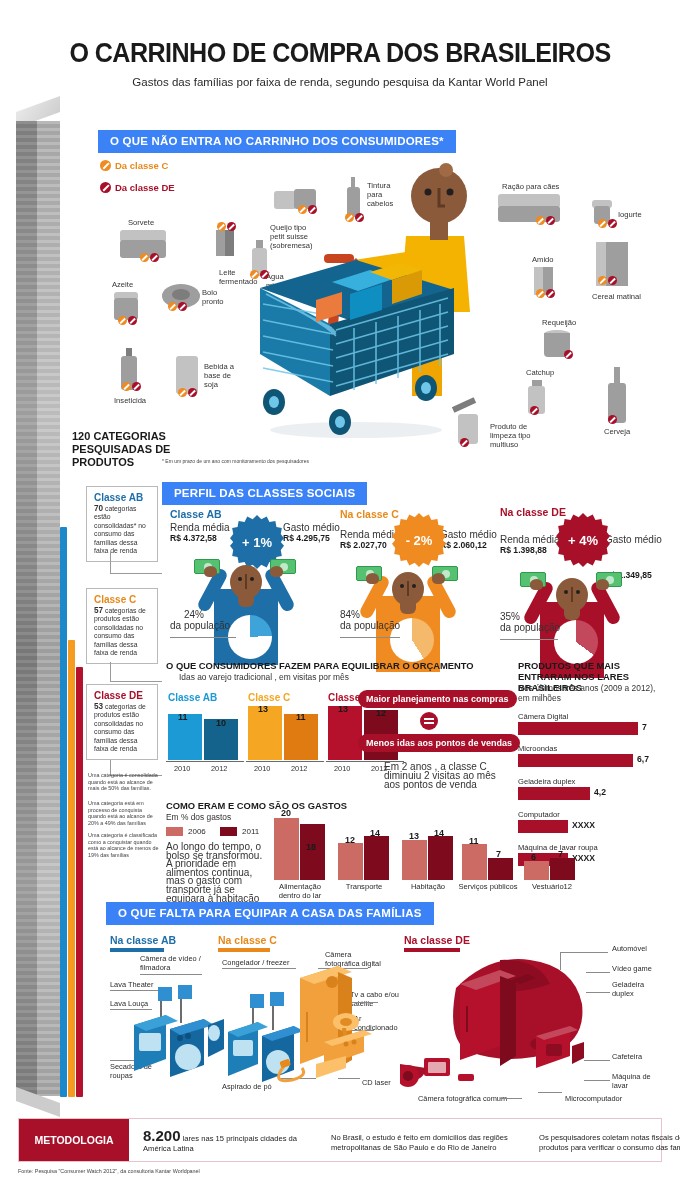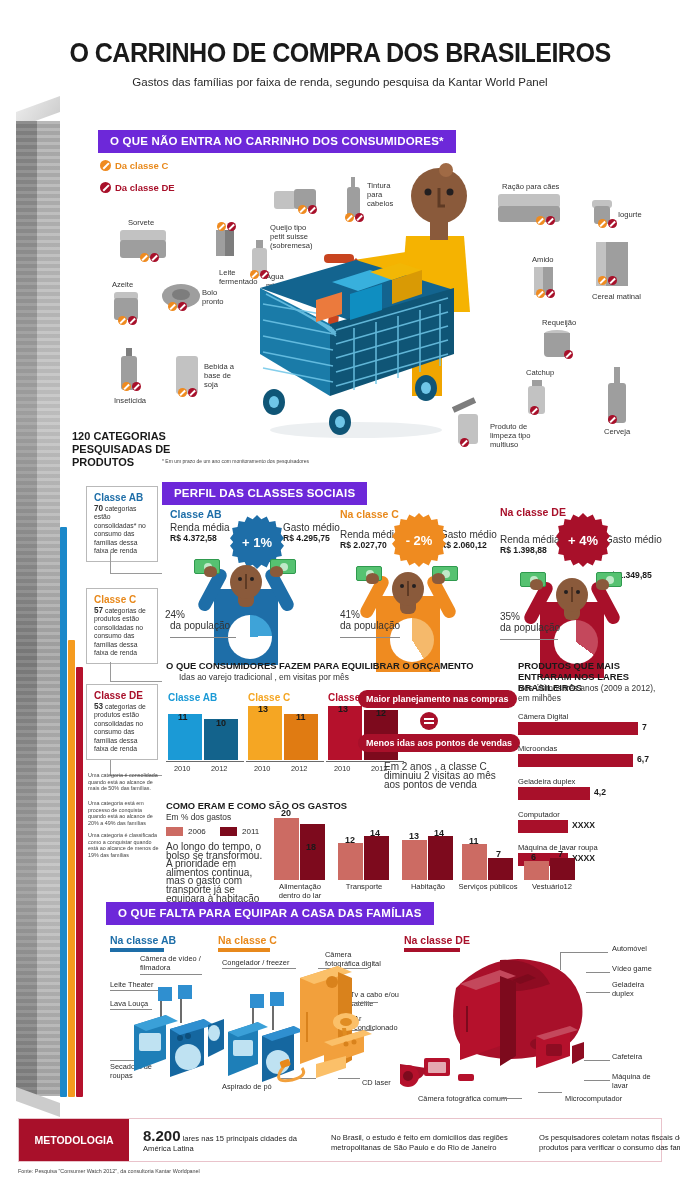--- a/index.html
+++ b/index.html
@@ -44,21 +44,21 @@
       rgba(0,0,0,.05) 55%,rgba(255,255,255,.22) 78%,rgba(0,0,0,.04) 100%);
   }
   .col-foot{
     position:absolute; top:975px; left:0; width:44px; height:14px;
     background:#cccccc; transform:skewY(20deg); transform-origin:top left;
   }
   .vbar { position:absolute; width:7px; border-radius:1px; }
 
   
   .hdr-bar {
-    position:absolute; background:#6d28d9; color:#fff;
+    position:absolute; background:#3b82f6; color:#fff;
     font-size:11.5px; font-weight:bold; letter-spacing:.2px;
     padding:5px 12px 6px 12px; white-space:nowrap;
   }
 
   
   .legend-row{ position:absolute; font-size:9.5px; font-weight:bold; }
   .legend-row.c { color:#e8891c; }
   .legend-row.de{ color:#a8102a; }
   .badge{
     display:inline-block; width:11px; height:11px; border-radius:50%;
@@ -470,21 +470,21 @@
   <div class="hand" style="left:18px; top:31px;"></div>
   <div class="hand" style="left:84px; top:31px;"></div>
   <div class="p-neck"></div>
   <div class="p-head">
       <div class="eye" style="left:8px;"></div>
       <div class="eye" style="left:20px;"></div>
       <div class="nose"></div>
     </div>
   <div class="pie" style="left:42px; top:80px; background:conic-gradient(#3ea3d8 0 24%, #ffffff 24% 100%);"></div>
 </div>
-<div class="lbl-sm" style="left:165px; top:610px;">24%</div>
+<div class="lbl-sm" style="left:184px; top:610px;">24%</div>
 <div class="lbl-sm" style="left:170px; top:621px;">da população</div>
 <div class="abs" style="left:170px; top:637px; width:66px; height:1px; background:#8a8a8a;"></div>
 
 <div class="cls-name" style="left:340px; top:508px; color:#e8891c;">Na classe C</div>
 <div class="lbl-sm" style="left:340px; top:530px;">Renda média</div>
 <div class="lbl-val" style="left:340px; top:540px;">R$ 2.027,70</div>
 <div class="lbl-sm" style="left:440px; top:530px;">Gasto médio</div>
 <div class="lbl-val" style="left:440px; top:540px;">R$ 2.060,12</div>
 <div class="starburst" style="left:392px; top:513px; background:#ef8b20;">- 2%</div>
 <div class="person" style="left:348px; top:542px;">
@@ -496,21 +496,21 @@
   <div class="hand" style="left:18px; top:31px;"></div>
   <div class="hand" style="left:84px; top:31px;"></div>
   <div class="p-neck"></div>
   <div class="p-head">
       <div class="eye" style="left:8px;"></div>
       <div class="eye" style="left:20px;"></div>
       <div class="nose"></div>
     </div>
   <div class="pie" style="left:42px; top:76px; background:conic-gradient(#f5b96b 0 41%, #ffffff 41% 100%);"></div>
 </div>
-<div class="lbl-sm" style="left:340px; top:610px;">41%</div>
+<div class="lbl-sm" style="left:340px; top:610px;">84%</div>
 <div class="lbl-sm" style="left:340px; top:621px;">da população</div>
 <div class="abs" style="left:340px; top:637px; width:60px; height:1px; background:#8a8a8a;"></div>
 
 <div class="cls-name" style="left:500px; top:506px; color:#a8102a;">Na classe DE</div>
 <div class="lbl-sm" style="left:500px; top:535px;">Renda média</div>
 <div class="lbl-val" style="left:500px; top:545px;">R$ 1.398,88</div>
 <div class="lbl-sm" style="left:605px; top:535px;">Gasto médio</div>
 <div class="lbl-val" style="left:605px; top:545px;margin-top:25px;">R$ 1.349,85</div>
 <div class="starburst" style="left:556px; top:513px; background:#a8102a;">+ 4%</div>
 <div class="person" style="left:512px; top:548px;">
@@ -649,21 +649,21 @@
 
 <div class="cls-tag" style="left:110px; top:934px; color:#1e6ea8;">Na classe AB</div>
 <div class="cls-rule" style="left:110px; top:948px; width:54px; background:#1e6ea8;"></div>
 <div class="cls-tag" style="left:218px; top:934px; color:#e8891c;">Na classe C</div>
 <div class="cls-rule" style="left:218px; top:948px; width:52px; background:#e8891c;"></div>
 <div class="cls-tag" style="left:404px; top:934px; color:#a8102a;">Na classe DE</div>
 <div class="cls-rule" style="left:404px; top:948px; width:56px; background:#a8102a;"></div>
 
 <div class="eq-lbl" style="left:140px; top:954px; width:62px;">Câmera de vídeo / filmadora</div>
 <div class="eq-line" style="left:140px; top:974px; width:62px;"></div>
-<div class="eq-lbl" style="left:110px; top:980px;">Leite Theater</div>
+<div class="eq-lbl" style="left:110px; top:980px;">Lava Theater</div>
 <div class="eq-line" style="left:110px; top:990px; width:58px;"></div>
 <div class="eq-lbl" style="left:110px; top:999px;">Lava Louça</div>
 <div class="eq-line" style="left:110px; top:1009px; width:42px;"></div>
 <div class="eq-lbl" style="left:110px; top:1062px; width:56px;">Secadora de roupas</div>
 <div class="eq-line" style="left:110px; top:1060px; width:48px;"></div>
 
 <svg class="abs" style="left:130px; top:985px;" width="110" height="95" viewBox="0 0 110 95">
   <rect x="28" y="2" width="14" height="14" fill="#2f8fd0"></rect>
     <rect x="30" y="16" width="2" height="22" fill="#6c6c6c"></rect>
   <rect x="48" y="0" width="14" height="14" fill="#2f8fd0"></rect>

